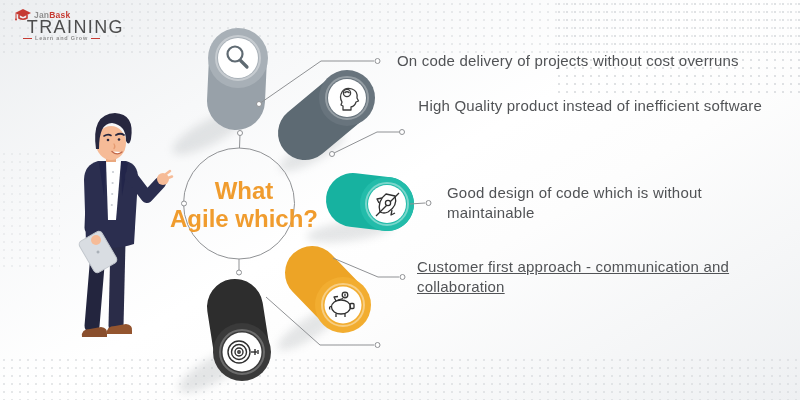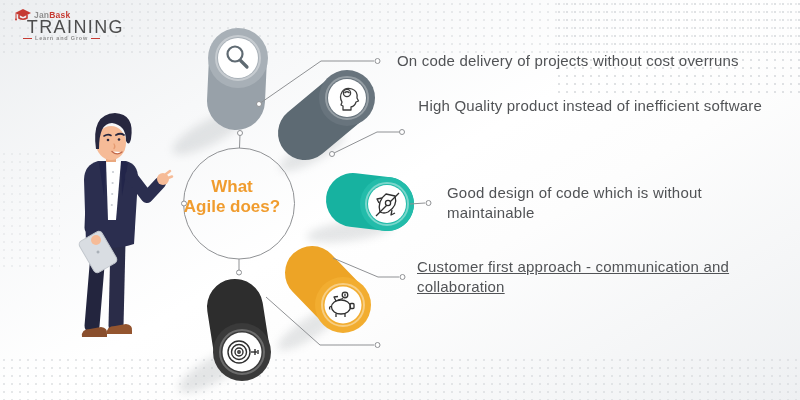--- a/index.html
+++ b/index.html
@@ -25,22 +25,22 @@
   #logo .brand{font-size:8.5px;font-weight:bold;letter-spacing:.2px;margin-left:2px;margin-top:2px;}
   #logo .brand .jan{color:#8f8f8f;}
   #logo .brand .bask{color:#c63a32;}
   #logo .title{font-size:18px;color:#4d4d4d;letter-spacing:1.4px;font-weight:400;margin-left:8px;line-height:14px;}
   #logo .tagrow{display:flex;align-items:center;margin-left:9px;margin-top:1px;}
   #logo .dash{width:9px;height:0;border-top:1.5px solid #c63a32;}
   #logo .tagline{font-size:5.5px;color:#8e8e8e;letter-spacing:.8px;margin:0 3px;font-weight:bold;}
 
   
   #heading{
-    position:absolute;left:156px;top:177px;width:152px;text-align:center;
-    font-weight:bold;font-size:17px;line-height:1.18;
+    position:absolute;left:168px;top:177px;width:152px;text-align:center;
+    font-weight:bold;font-size:24px;line-height:1.18;
   }
 
   
   .benefit{
     position:absolute;font-size:15px;color:#515356;line-height:1.3;letter-spacing:.2px;
   }
   #benefit-1{left:397px;top:51px;width:400px;}
   #benefit-2{left:417px;top:96px;width:345px;text-align:right;}
   #benefit-3{left:447px;top:183px;width:300px;}
   #benefit-4{left:417px;top:257px;width:378px;text-decoration:underline;}
@@ -225,21 +225,21 @@
       <path d="M116,135 q4.5,-2.5 8,0" stroke="#27273f" stroke-width="1.8" fill="none" stroke-linecap="round"></path>
       <circle cx="108" cy="140" r="1.3" fill="#27273f"></circle>
       <circle cx="119" cy="139.5" r="1.3" fill="#27273f"></circle>
       <path d="M114,144 q1.8,3 0,4.5" stroke="#e59a70" stroke-width="1.2" fill="none" stroke-linecap="round"></path>
       <path d="M112,151.5 q5,4.5 10,0.5" stroke="#c2694b" stroke-width="1.4" fill="#ffffff" stroke-linecap="round"></path>
     </g>
   </svg>
 
   <div id="heading" style="color: rgb(240, 156, 46);">
     <div>What</div>
-    <div>Agile does?</div>
+    <div>Agile which?</div>
   </div>
 
   <div class="benefit" id="benefit-1">On code delivery of projects without cost overruns</div>
   <div class="benefit" id="benefit-2">High Quality product instead of inefficient software</div>
   <div class="benefit" id="benefit-3">Good design of code which is without maintainable</div>
   <div class="benefit" id="benefit-4">Customer first approach - communication and collaboration</div>
 
 </div>
 
 </body></html>

